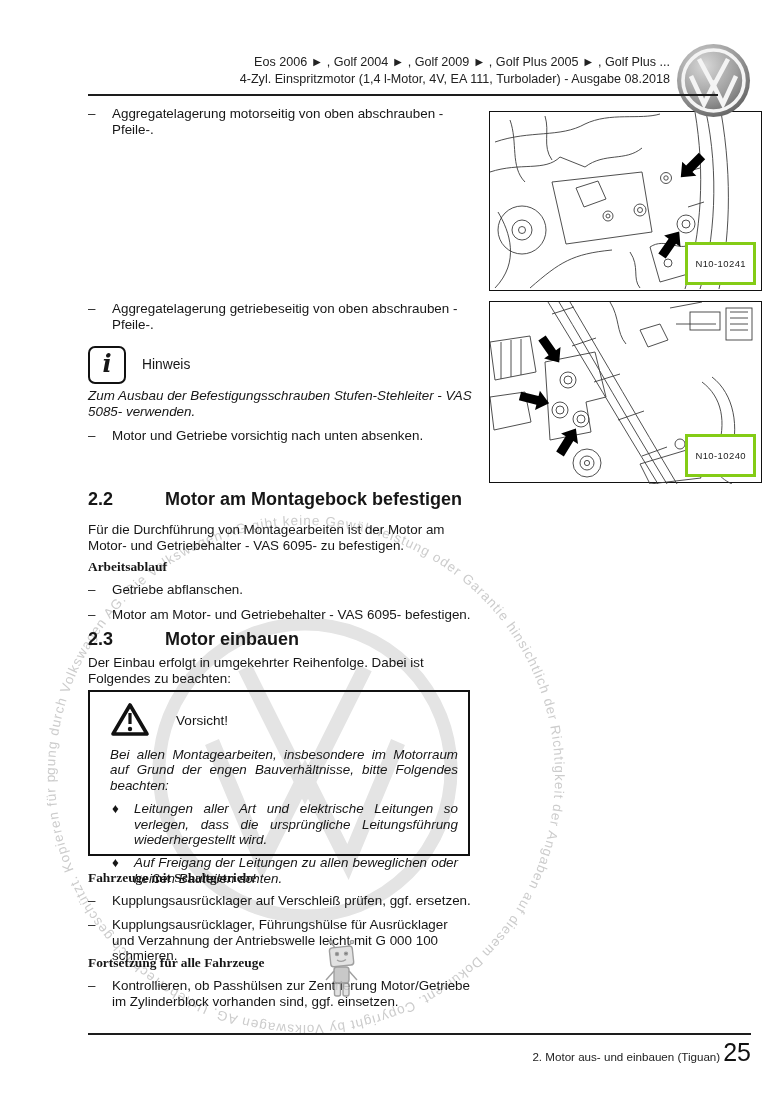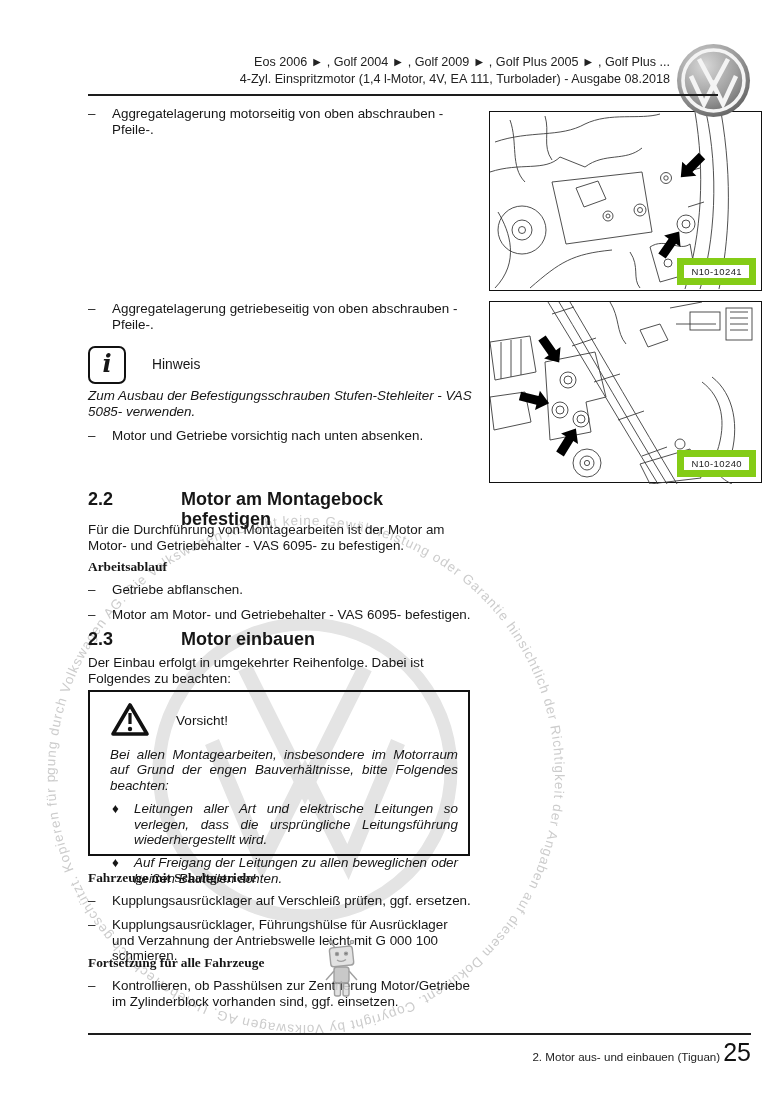--- a/index.html
+++ b/index.html
@@ -14,43 +14,43 @@
   .hdr-text{top:54px;right:104px;text-align:right;font-size:12.6px;line-height:16.5px;color:#222;z-index:3;}
   .hdr-rule{top:94px;left:88px;width:630px;height:2.4px;background:#1d1d1d;z-index:3;}
   .vw-badge{top:43px;left:676px;width:75px;height:75px;z-index:3;}
   
   .col{left:88px;width:384px;font-size:13.4px;line-height:15.6px;z-index:2;}
   .li{display:flex;}
   .li .dash{width:24px;flex:none;}
   .li .txt{flex:1;}
   .bold{font-weight:bold;font-family:Liberation Serif, serif;}
   .ital{font-style:italic;}
-  .h2{display:flex;font-size:18px;font-weight:bold;line-height:20px;gap:16px;}
+  .h2{display:flex;font-size:18px;font-weight:bold;line-height:20px;}
   .h2 .num{width:77px;flex:none;}
   
   .note-row{display:flex;align-items:center;}
   .note-icon{width:34px;height:34px;border:2.2px solid #111;border-radius:7px;
     display:flex;align-items:center;justify-content:center;flex:none;background:#fff;}
   .note-icon span{font-family:"DejaVu Serif","Liberation Serif",serif;
     font-weight:bold;font-style:italic;font-size:24px;line-height:24px;margin-top:-2px;}
-  .note-label{margin-left:26px;font-size:13.8px;}
+  .note-label{margin-left:16px;font-size:13.8px;}
   
   .warnbox{left:88px;top:690px;width:382px;height:166px;border:2px solid #111;
     box-sizing:border-box;padding:10px 10px 0 20px;z-index:2;background:transparent;}
   .warn-head{display:flex;align-items:center;}
   .warn-label{margin-left:26px;font-size:13.6px;}
   .warn-intro{margin-top:9px;font-style:italic;text-align:justify;font-size:13.4px;line-height:15.4px;}
   .warn-item{display:flex;margin-top:8px;font-style:italic;font-size:13.4px;line-height:15.4px;}
   .warn-item .bullet{width:22px;flex:none;padding-left:2px;}
   .warn-item .txt{flex:1;text-align:justify;}
   
   .fig{left:489px;width:273px;border:1.6px solid #111;background:#fff;box-sizing:border-box;z-index:2;}
   .fig svg{display:block;}
-  .fig-label{position:absolute;right:5px;bottom:5px;border:7px solid #84cc16;background:#fff;
-    font-size:9.5px;letter-spacing:.4px;padding:1px 7px;color:#222;}
+  .fig-label{position:absolute;right:5px;bottom:5px;border:3px solid #84cc16;background:#fff;
+    font-size:9.5px;letter-spacing:.4px;padding:13px 7px;color:#222;}
   
   .ftr-rule{top:1033px;left:88px;width:663px;height:1.6px;background:#1d1d1d;z-index:3;}
   .ftr{top:1038px;right:23px;display:flex;align-items:baseline;gap:3px;z-index:3;}
   .ftr-chapter{font-size:11.6px;color:#222;}
   .ftr-page{font-size:25px;color:#111;}
   
   .wm{left:0;top:0;z-index:0;pointer-events:none;}
   .robot{left:322px;top:940px;z-index:2;pointer-events:none;opacity:.85;}
 </style>
 </head>

